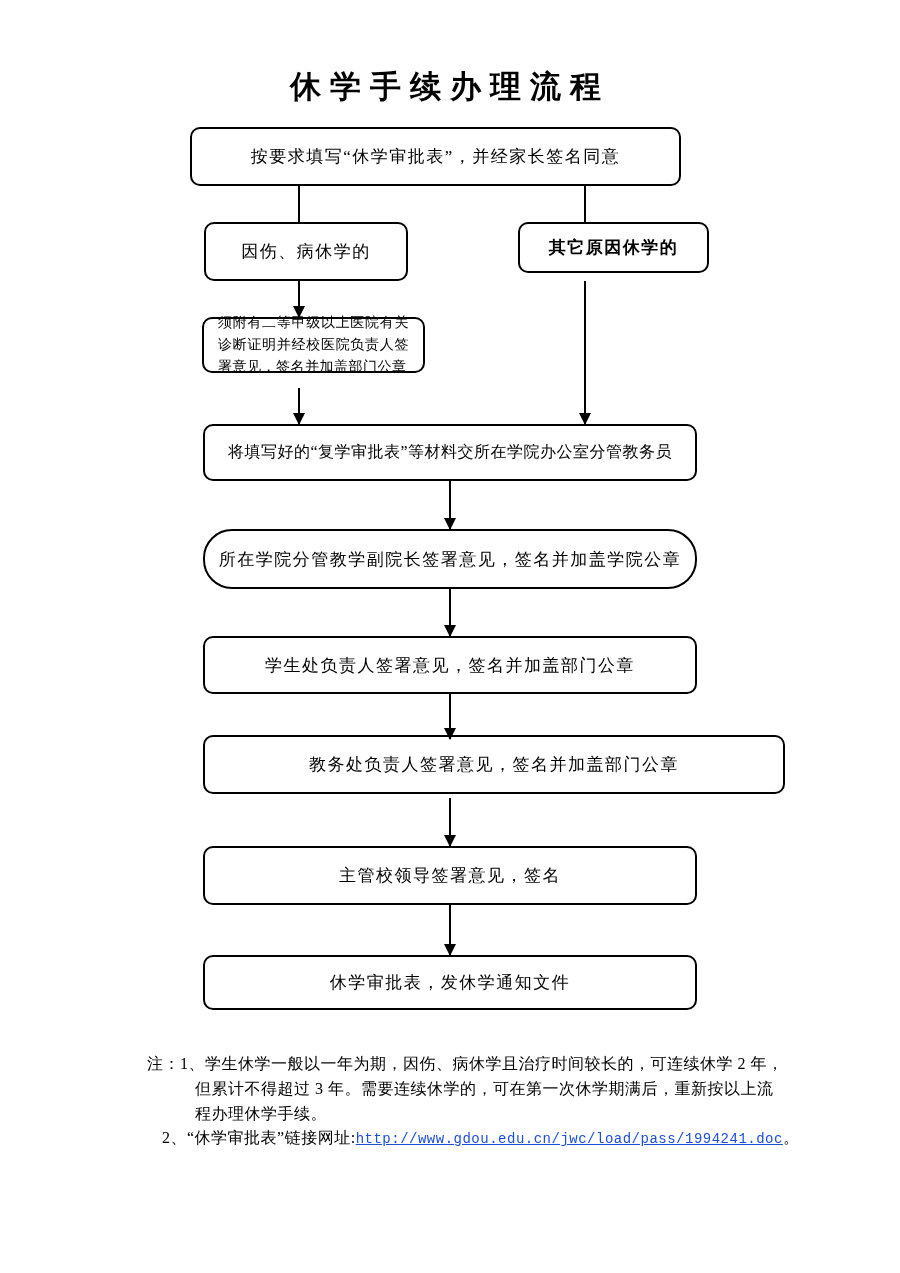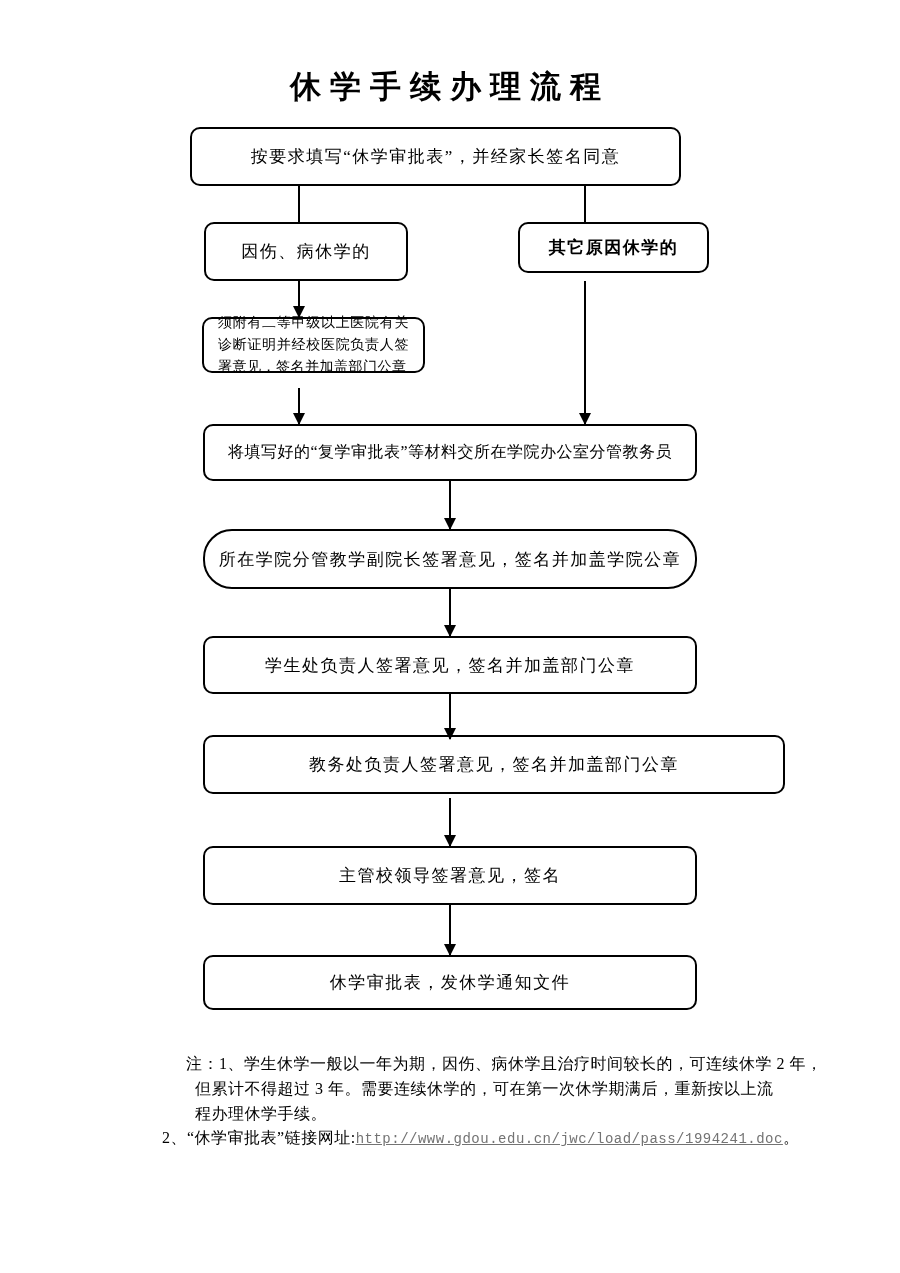--- a/index.html
+++ b/index.html
@@ -34,21 +34,21 @@
     border-left:6px solid transparent;
     border-right:6px solid transparent;
     border-top:12px solid #000;
   }
   .note-line {
     position:absolute; font-size:16px; white-space:nowrap;
     letter-spacing:0.5px;
   }
   .note-link {
     font-family:"Liberation Mono","DejaVu Sans Mono",monospace;
-    font-size:14px; color:#737373; 
+    font-size:14px; color:#1d4ed8; 
   }
 </style>
 </head>
 <body>
 
 <div class="page">
 
   <div class="title">休学手续办理流程</div>
 
   <div class="node" style="left:190px; top:127px; width:491px; height:59px;">
@@ -96,21 +96,21 @@
 
   <div class="vline arrow" style="left:298px; top:281px; height:36px;"></div>
   <div class="vline arrow" style="left:298px; top:388px; height:36px;"></div>
   <div class="vline arrow" style="left:584px; top:281px; height:143px;"></div>
   <div class="vline arrow" style="left:449px; top:481px; height:48px;"></div>
   <div class="vline arrow" style="left:449px; top:589px; height:47px;"></div>
   <div class="vline arrow" style="left:449px; top:694px; height:45px;"></div>
   <div class="vline arrow" style="left:449px; top:798px; height:48px;"></div>
   <div class="vline arrow" style="left:449px; top:905px; height:50px;"></div>
 
-  <div class="note-line" style="left:147px; top:1054px;margin-left:39px;">
+  <div class="note-line" style="left:147px; top:1054px;">
     <span>注：</span><span>1、</span><span>学生休学一般以一年为期，因伤、病休学且治疗时间较长的，可连续休学 2 年，</span>
   </div>
   <div class="note-line" style="left:195px; top:1079px;">
     <span>但累计不得超过 3 年。需要连续休学的，可在第一次休学期满后，重新按以上流</span>
   </div>
   <div class="note-line" style="left:195px; top:1104px;">
     <span>程办理休学手续。</span>
   </div>
   <div class="note-line" style="left:162px; top:1128px;">
     <span>2、</span><span>“休学审批表”链接网址:</span><a class="note-link" href="#">http://www.gdou.edu.cn/jwc/load/pass/1994241.doc</a><span>。</span>

